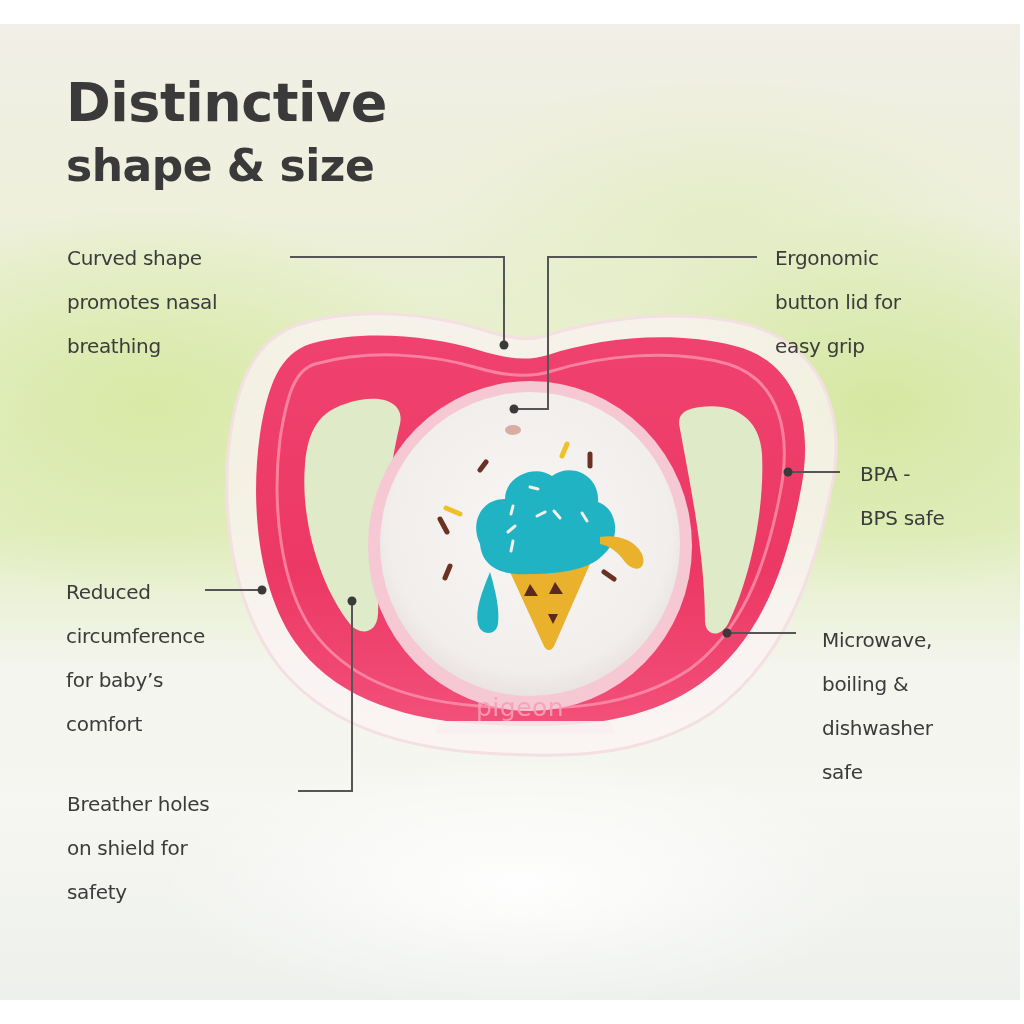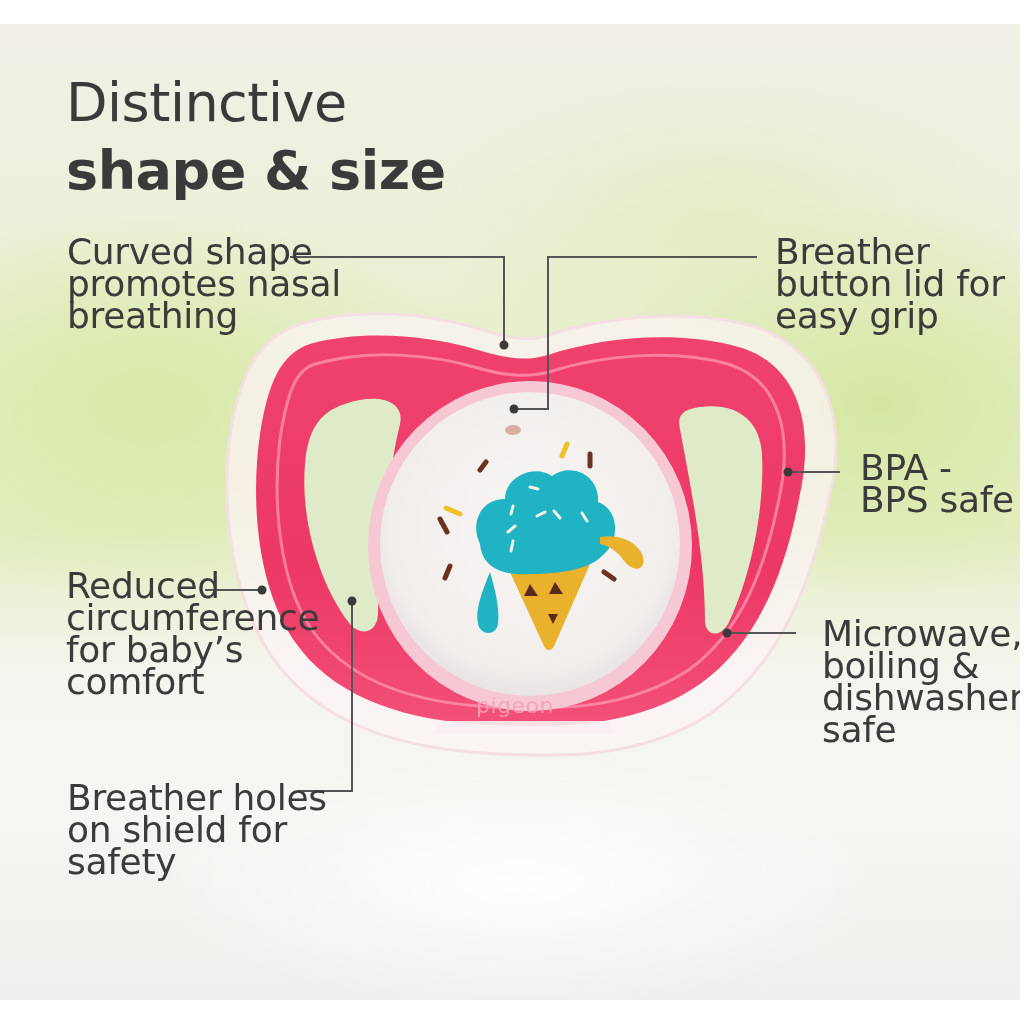--- a/index.html
+++ b/index.html
@@ -15,32 +15,32 @@
       radial-gradient(ellipse 520px 180px at 520px 860px, rgba(255,255,255,0.95), rgba(255,255,255,0) 70%),
       radial-gradient(ellipse 420px 260px at 150px 380px, rgba(214,232,160,0.85), rgba(214,232,160,0) 75%),
       radial-gradient(ellipse 380px 260px at 880px 380px, rgba(210,230,155,0.85), rgba(210,230,155,0) 75%),
       radial-gradient(ellipse 400px 200px at 720px 200px, rgba(225,236,190,0.7), rgba(225,236,190,0) 75%),
       linear-gradient(180deg, #f1efe7 0%, #eef0dc 18%, #e6efc9 35%, #e3eec2 52%, #f4f5ee 66%, #f6f6f2 80%, #edf0ec 100%);
   }
   .title {
     position: absolute; left: 66px; color: #3a3a3a; line-height: 1; margin: 0;
     letter-spacing: -0.5px;
   }
-  .title.light { top: 52px; font-size: 54px; font-weight: 400; font-family: "DejaVu Sans", sans-serif; }
-  .title.bold { top: 120px; font-size: 54px; font-weight: 700; font-family: "DejaVu Sans", sans-serif; }
+  .title.light { top: 52px; font-size: 54px; font-weight: 700; font-family: "DejaVu Sans", sans-serif; }
+  .title.bold { top: 120px; font-size: 44px; font-weight: 700; font-family: "DejaVu Sans", sans-serif; }
 
   .callout {
-    position: absolute; color: #3b3b3b; font-size: 36px; line-height: 32px;
+    position: absolute; color: #3b3b3b; font-size: 20px; line-height: 44px;
     font-family: "DejaVu Sans", sans-serif; font-weight: 400; letter-spacing: -0.3px;
     white-space: pre-line;
   }
   .lines { position: absolute; left: 0; top: 0; width: 1020px; height: 976px; pointer-events: none; }
   .pacifier { position: absolute; left: 0; top: 0; width: 1020px; height: 976px; }
   .brand {
-    position: absolute; left: 476px; top: 669px; font-size: 22px; color: #f7a1b7;
+    position: absolute; left: 476px; top: 669px; font-size: 25px; color: #f7a1b7;
     font-family: "DejaVu Sans", sans-serif; letter-spacing: 0.5px; opacity: 0.9;
   }
 </style>
 </head>
 <body>
 
 <div class="canvas">
 
   <h1 class="title light">Distinctive</h1>
   <h1 class="title bold">shape &amp; size</h1>
@@ -147,21 +147,21 @@
       <circle cx="788" cy="448" r="4.5"></circle>
       <circle cx="262" cy="566" r="4.5"></circle>
       <circle cx="727" cy="609" r="4.5"></circle>
       <circle cx="352" cy="577" r="4.5"></circle>
     </g>
   </svg>
 
   <div class="callout" style="left:67px; top:212px;">Curved shape
 promotes nasal
 breathing</div>
-  <div class="callout" style="left:775px; top:212px;">Breather
+  <div class="callout" style="left:775px; top:212px;">Ergonomic
 button lid for
 easy grip</div>
   <div class="callout" style="left:860px; top:428px;">BPA -
 BPS safe</div>
   <div class="callout" style="left:66px; top:546px;">Reduced
 circumference
 for baby’s
 comfort</div>
   <div class="callout" style="left:822px; top:594px;">Microwave,
 boiling &amp;

